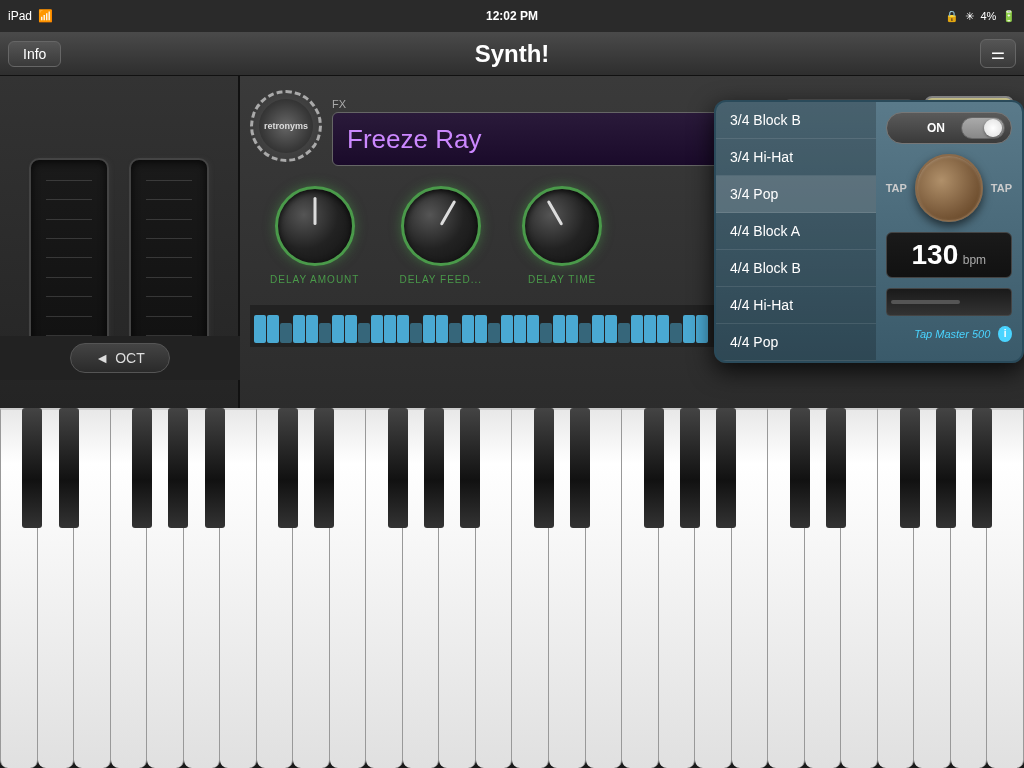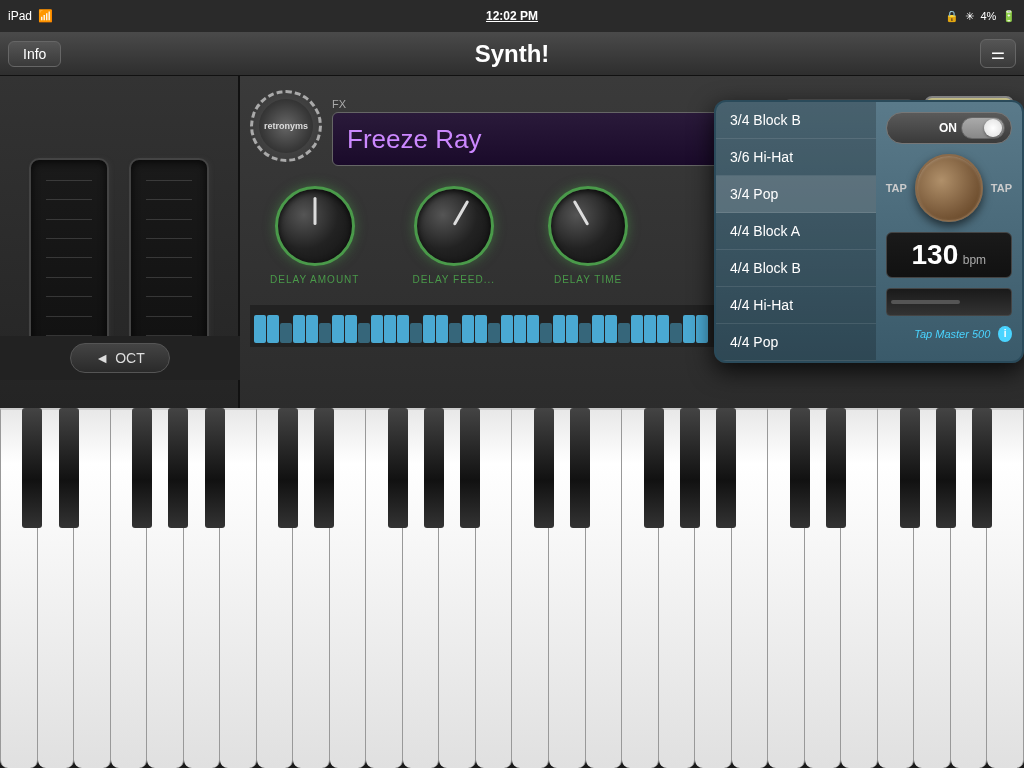--- a/index.html
+++ b/index.html
@@ -19,21 +19,21 @@
       background: #2a2a2a;
       display: flex;
       align-items: center;
       justify-content: space-between;
       padding: 16px 8px;
       color: #fff;
       font-size: 12px;
       font-weight: 500;
     }
     #status-left { display: flex; align-items: center; gap: 6px; }
-    #status-center { position: absolute; left: 50%; transform: translateX(-50%); font-weight: 600; text-decoration: underline; }
+    #status-center { position: absolute; left: 50%; transform: translateX(-50%); font-weight: 600; }
     #status-right { display: flex; align-items: center; gap: 6px; font-size: 11px; }
 
     
     #title-bar {
       width: 100%;
       height: 44px;
       background: linear-gradient(to bottom, #4a4a4a, #2e2e2e);
       display: flex;
       align-items: center;
       justify-content: space-between;
@@ -237,21 +237,21 @@
       min-width: 90px;
       height: 60px;
       display: flex;
       align-items: center;
       justify-content: center;
     }
 
     
     #knobs-area {
       display: flex;
-      gap: 53px;
+      gap: 40px;
       align-items: center;
       padding: 10px 20px;
     }
     .knob-container {
       display: flex;
       flex-direction: column;
       align-items: center;
       gap: 8px;
     }
     .knob {
@@ -391,21 +391,21 @@
       padding: 10px;
       gap: 10px;
     }
     #on-toggle {
       background: linear-gradient(to bottom, #5a5a5a, #3a3a3a);
       border: 1px solid #777;
       border-radius: 16px;
       padding: 4px 6px;
       display: flex;
       align-items: center;
-      gap: 4px;
+      gap: 16px;
       width: 100%;
       justify-content: flex-end;
     }
     #on-label {
       color: #fff;
       font-size: 12px;
       font-weight: bold;
     }
     #on-switch {
       width: 44px;
@@ -756,21 +756,21 @@
     <rect x="972" y="0" width="20" height="120" rx="3" fill="url(#bkGrad)"></rect>
   </svg>
 </div>
 
 <div id="tempo-popup">
   <div id="popup-arrow"></div>
   <div id="popup-content">
 
     <div id="rhythm-list">
       <div class="rhythm-item">3/4 Block B</div>
-      <div class="rhythm-item">3/6 Hi-Hat</div>
+      <div class="rhythm-item">3/4 Hi-Hat</div>
       <div class="rhythm-item active">3/4 Pop</div>
       <div class="rhythm-item">4/4 Block A</div>
       <div class="rhythm-item">4/4 Block B</div>
       <div class="rhythm-item">4/4 Hi-Hat</div>
       <div class="rhythm-item">4/4 Pop</div>
     </div>
 
     <div id="tempo-controls">
 
       <div id="on-toggle">

